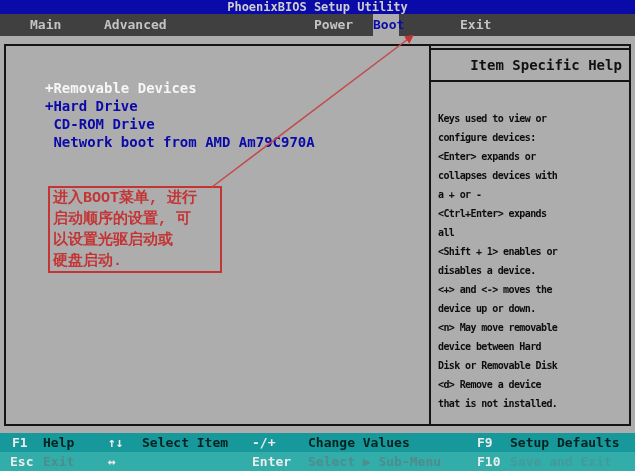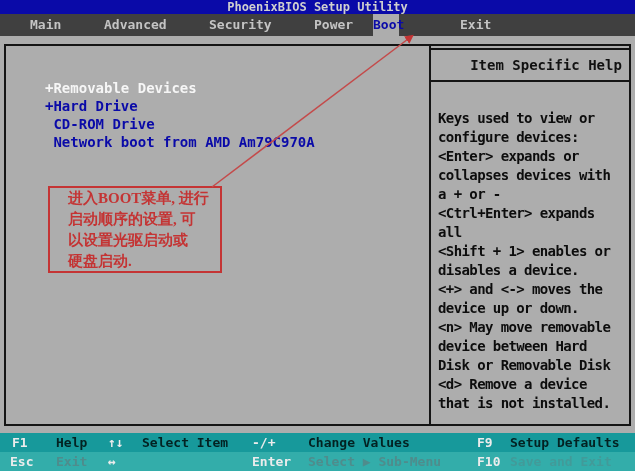--- a/index.html
+++ b/index.html
@@ -22,60 +22,59 @@
   
   .frame{position:absolute;left:4px;top:44px;width:627px;height:382px;border:2px solid #151515;box-sizing:border-box;}
   .divider{position:absolute;left:429px;top:44px;width:2px;height:382px;background:#151515;}
   .help-header{
     position:absolute;left:431px;top:48px;width:198px;height:34px;box-sizing:border-box;
     border-top:2px solid #151515;border-bottom:2px solid #151515;
     text-align:center;font-size:14px;line-height:30px;color:#111;padding-left:32px;
   }
   .help-text{
     position:absolute;left:438px;top:109px;width:190px;
-    font-size:14px;line-height:19px;letter-spacing:-0.6px;
+    font-size:10px;line-height:19px;letter-spacing:-0.6px;
     color:#0d0d0d;white-space:pre;
   }
   
   .boot-item{position:absolute;left:45px;font-size:14px;line-height:16px;white-space:pre;color:#0a0aa8;cursor:default;}
   .boot-item.selected{color:#f6f6f6;}
   .bi-0{top:80px;} .bi-1{top:98px;} .bi-2{top:116px;} .bi-3{top:134px;}
   
   .red-box{
     position:absolute;left:48px;top:186px;width:174px;height:87px;box-sizing:border-box;
     border:2px solid #c43434;color:#c43434;
-    font-family:Liberation Serif, serif;font-weight:bold;
-    font-size:15px;line-height:21px;white-space:pre;padding:0 18px;
+    font-family:Liberation Mono, monospace;font-weight:bold;
+    font-size:15px;line-height:21px;white-space:pre;padding:0 3px;
   }
   .arrow-svg{position:absolute;left:0;top:0;width:635px;height:471px;pointer-events:none;}
   
   .footer{position:absolute;left:0;top:433px;width:635px;height:38px;}
   .frow{position:absolute;left:0;width:635px;height:19px;}
   .frow1{top:0;background:#17999b;}
   .frow2{top:19px;background:#33adaa;}
   .fkey,.flabel{position:absolute;top:0;height:32px;line-height:19px;font-size:13px;white-space:pre;}
   .fkey{color:#ececec;}
   .frow1 .flabel{color:#032222;}
   .frow2 .flabel{color:#4f8c8c;}
-  .p1k{left:12px;} .p1l{left:56px;} .p2k{left:108px;} .p2l{left:142px;}
+  .p1k{left:12px;} .p1l{left:43px;} .p2k{left:108px;} .p2l{left:142px;}
   .p3k{left:252px;} .p3l{left:308px;} .p4k{left:477px;} .p4l{left:510px;}
   .frow2 .p1k{left:10px;}
   .faded{color:#236a6a;opacity:0.55;}
 </style>
 </head>
 <body>
 
 <div class="screen">
 
   <div class="titlebar">PhoenixBIOS Setup Utility</div>
 
   <div class="menubar">
     <span class="menu-item mi-main">Main</span>
     <span class="menu-item mi-advanced">Advanced</span>
-    <span class="menu-item mi-security">Security</span>
     <span class="menu-item mi-power">Power</span>
     <span class="menu-item mi-boot">Boot</span>
     <span class="menu-item mi-exit">Exit</span>
   </div>
 
   <div class="frame"></div>
   <div class="divider"></div>
 
   <div class="boot-item bi-0 selected">+Removable Devices</div>
   <div class="boot-item bi-1">+Hard Drive</div>

